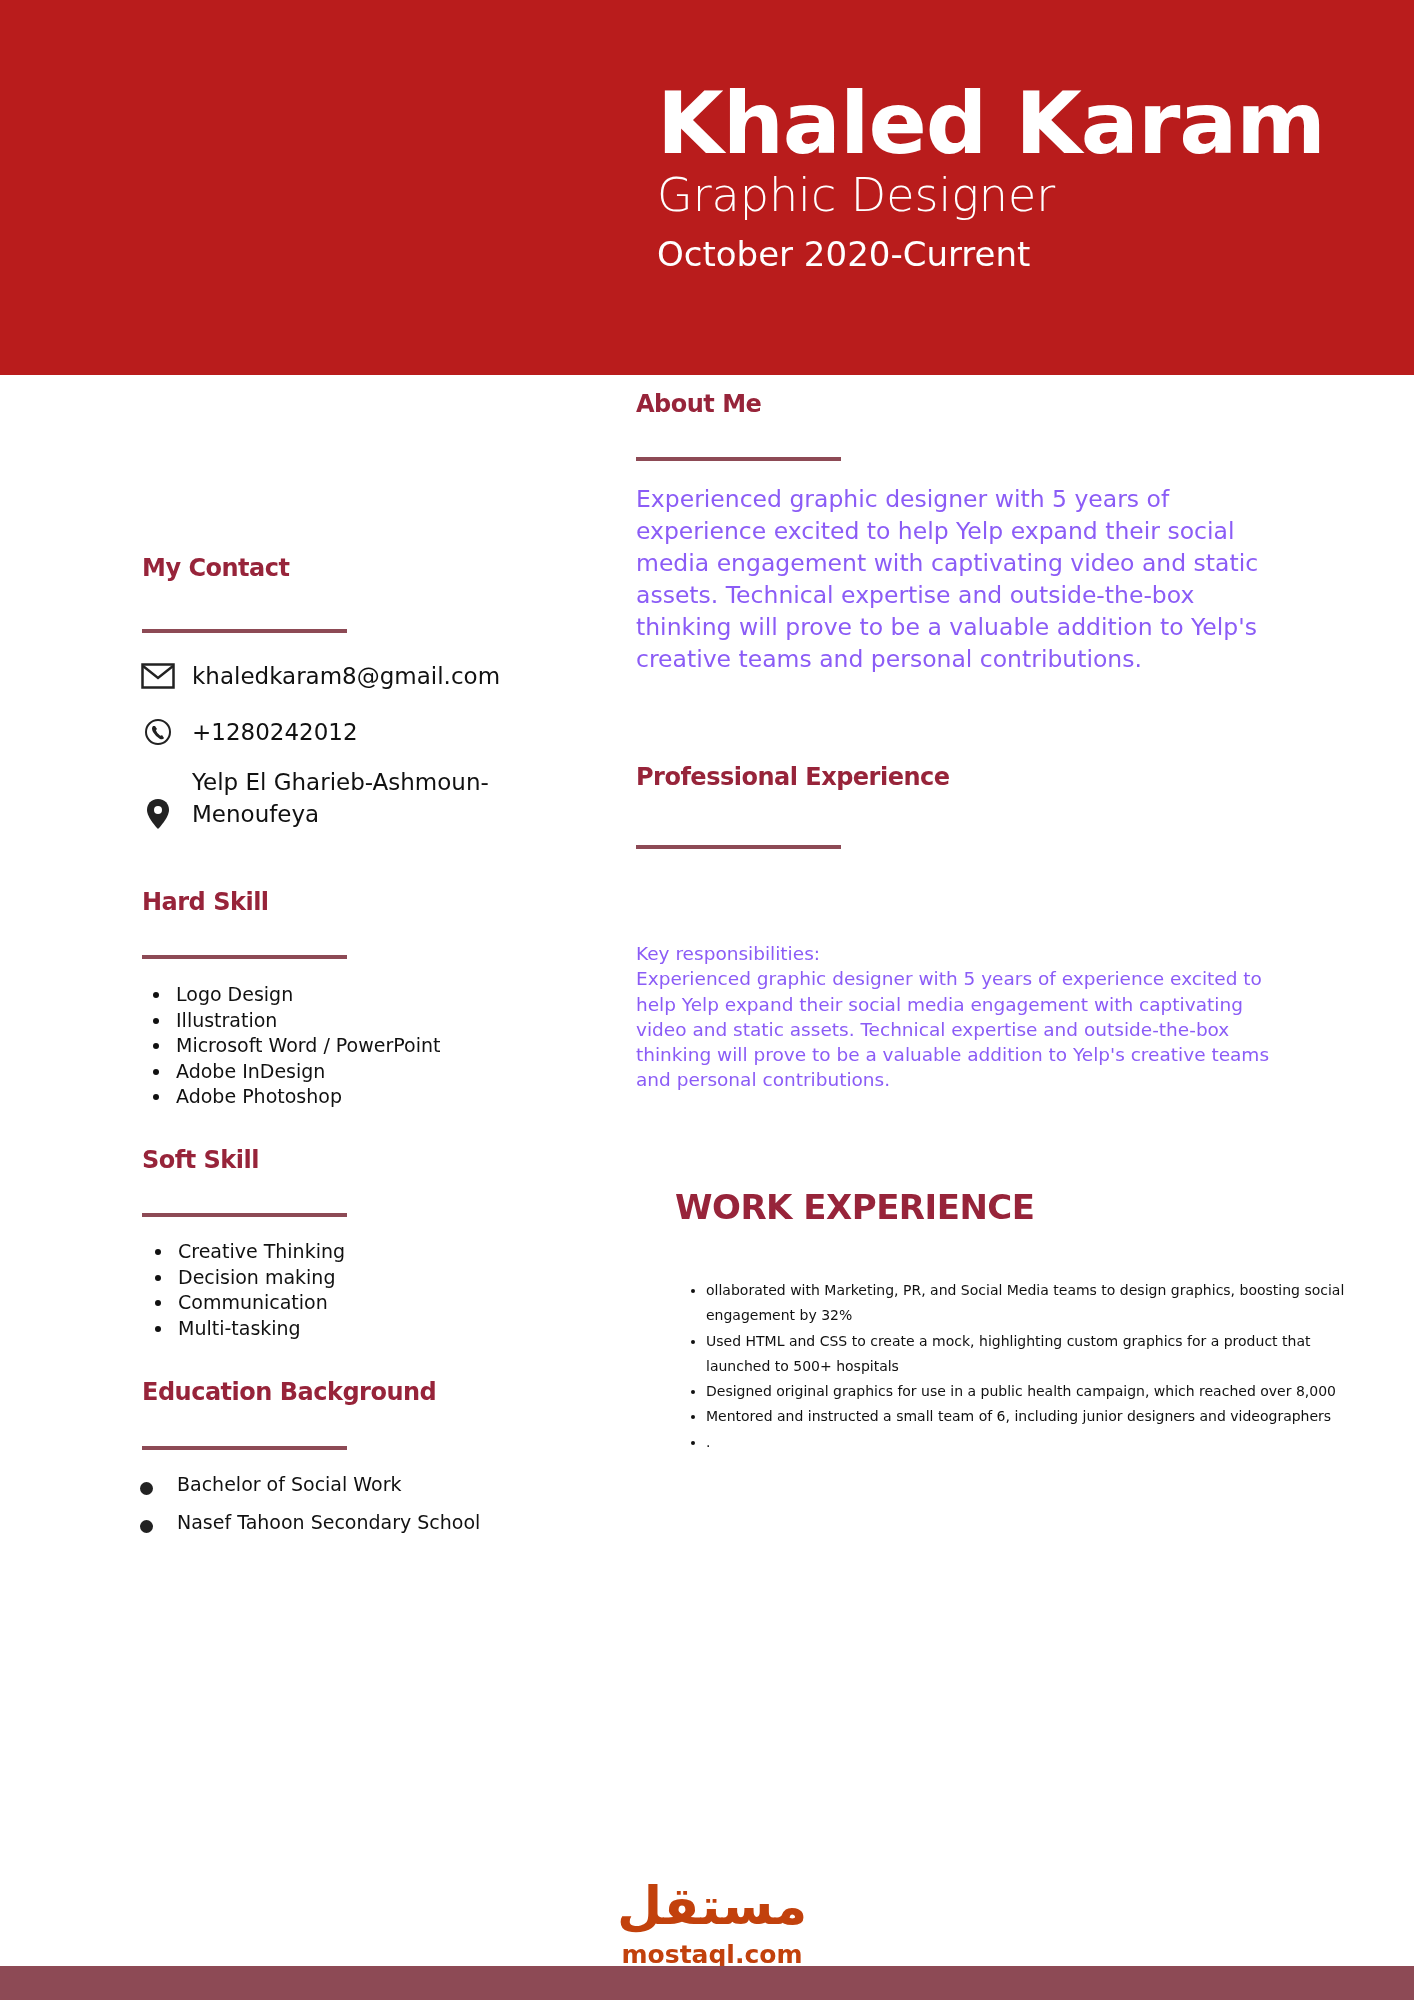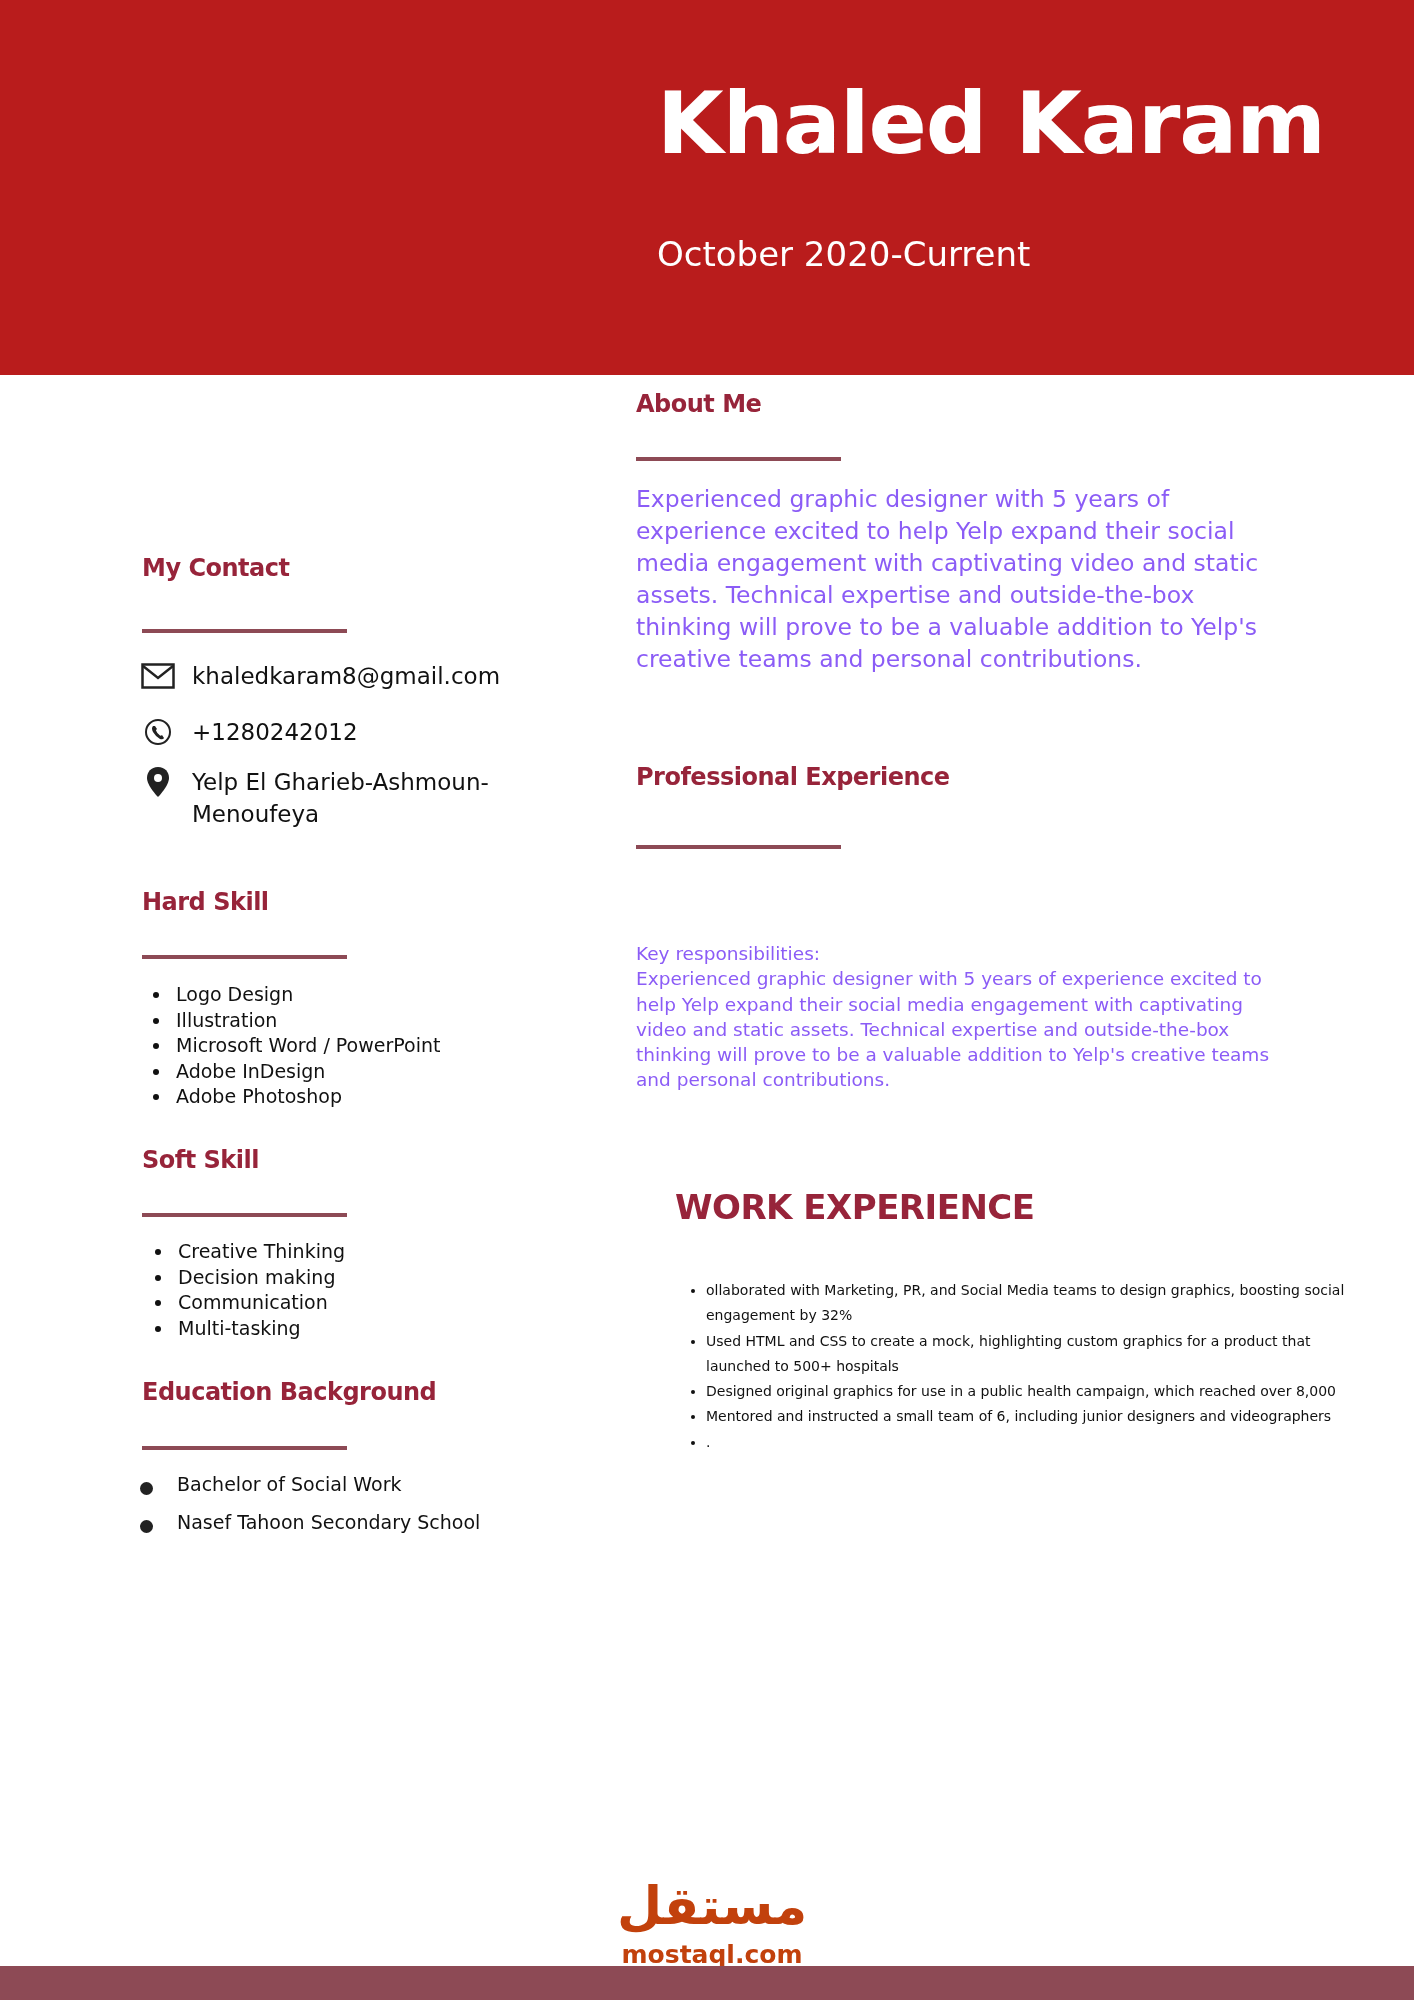--- a/index.html
+++ b/index.html
@@ -23,38 +23,39 @@
     font-size: 34px; color: #fff; line-height: 1;
   }
   .sec-title {
     position: absolute; font-family: "DejaVu Sans", sans-serif; font-weight: 700; color: #97243a;
     font-size: 24px; line-height: 1; letter-spacing: -0.5px;
   }
   .rule { position: absolute; height: 4px; background: #8d4a55; width: 205px; }
   .para {
     position: absolute; font-family: "DejaVu Sans", sans-serif; color: #8b5cf6;
   }
-  .contact-row { position: absolute; left: 140px; display: flex; align-items: flex-start; }
+  .contact-row { position: absolute; left: 140px; display: flex; align-items: flex-end; }
   .contact-row .ic { width: 36px; height: 32px; margin-right: 16px; display: flex; align-items: center; justify-content: center; }
   .contact-row .txt { font-family: "DejaVu Sans", sans-serif; font-size: 23px; line-height: 32px; color: #111; width: 330px; }
   ul.skills { position: absolute; margin: 0; padding: 0 0 0 30px; font-family: "DejaVu Sans", sans-serif; font-size: 19px; line-height: 25.5px; color: #111; }
   ul.skills li { padding-left: 4px; }
   .edu-item { position: absolute; left: 140px; display: flex; align-items: center; font-family: "DejaVu Sans", sans-serif; font-size: 19px; color: #111; }
   .edu-item .dot { width: 13px; height: 13px; border-radius: 50%; background: #222; margin-right: 24px; margin-top: 10px; }
   ul.work { position: absolute; left: 660px; top: 1262px; width: 660px; margin: 16px; padding: 0 0 0 30px; font-family: "DejaVu Sans", sans-serif; font-size: 14px; line-height: 25.3px; color: #111; }
   .watermark { position: absolute; left: 612px; top: 1880px; width: 200px; text-align: center; color: #c2410c; }
   .watermark .ar { font-size: 52px; font-weight: 700; line-height: 1; font-family: "DejaVu Sans", sans-serif; }
   .watermark .en { font-size: 25px; font-weight: 700; line-height: 1; font-family: "DejaVu Sans", sans-serif; margin-top: 10px; }
   .footer { position: absolute; left: 0; top: 1966px; width: 1414px; height: 34px; background: #8d4a55; }
 </style>
 </head>
 <body>
 
 <div class="header">
   <div class="name">Khaled Karam</div>
+  <div class="role">Graphic Designer</div>
   <div class="period">October 2020-Current</div>
 </div>
 
 <div class="sec-title" style="left:636px; top:392px;">About Me</div>
 <div class="rule" style="left:636px; top:457px;"></div>
 <div class="para" style="left:636px; top:483px; width:660px; font-size:23.5px; line-height:32px;">Experienced graphic designer with 5 years of experience excited to help Yelp expand their social media engagement with captivating video and static assets. Technical expertise and outside-the-box thinking will prove to be a valuable addition to Yelp's creative teams and personal contributions.</div>
 
 <div class="sec-title" style="left:636px; top:765px;">Professional Experience</div>
 <div class="rule" style="left:636px; top:845px;"></div>
 <div class="para" style="left:636px; top:941px; width:660px; font-size:18.5px; line-height:25.3px;">

